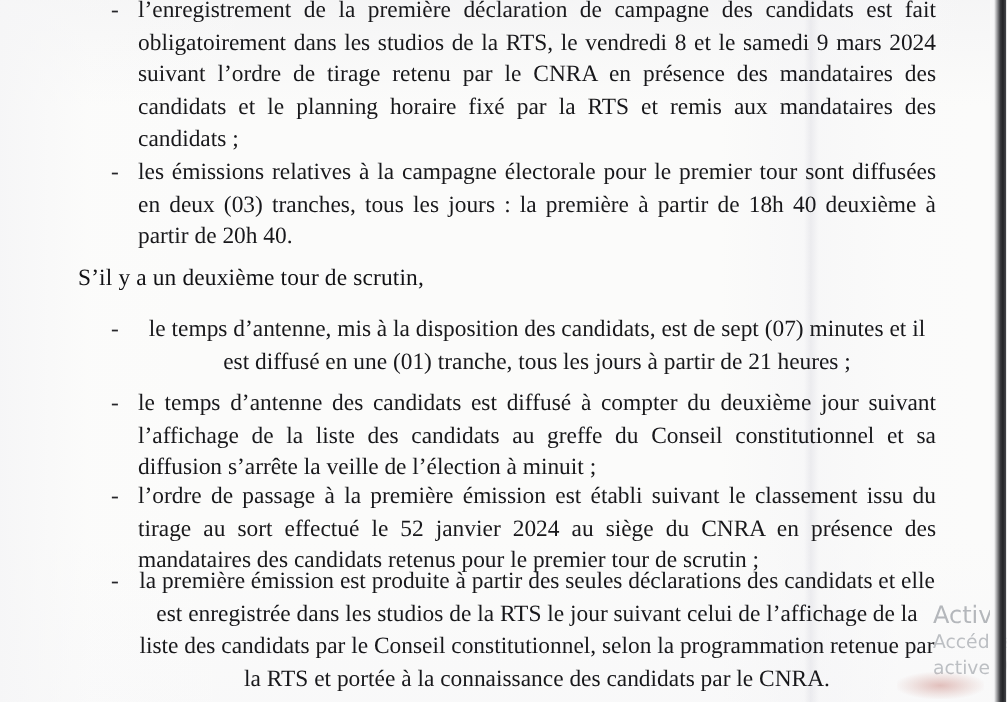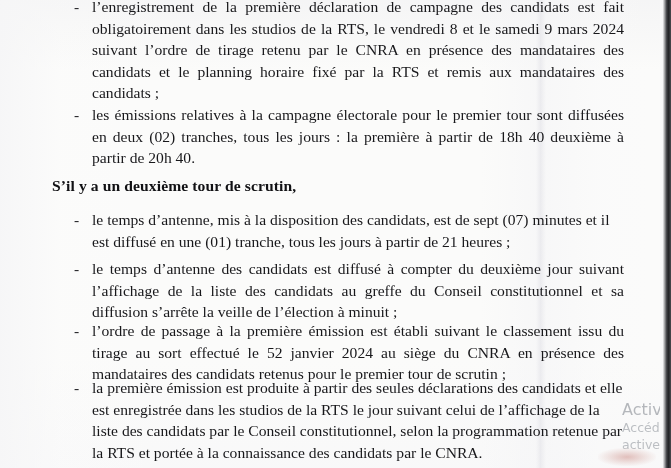--- a/index.html
+++ b/index.html
@@ -99,25 +99,25 @@
   .btext {
     flex: 1 1 auto;
     font-size: 15.6px;
     line-height: 21.6px;
     text-align: justify;
     text-justify: inter-word;
     hyphens: none;
     color: #18181b;
   }
   .btext.ragged {
-    text-align: left;
+    text-align: center;
   }
   .heading {
     position: absolute;
-    font-weight: bold;
+    font-weight: normal;
     font-size: 15.6px;
     line-height: 21px;
     letter-spacing: 0.1px;
     color: #111114;
   }
 
   
   .watermark {
     position: absolute;
     left: 622px;
@@ -154,21 +154,21 @@
 
   <div class="content">
 
     <div class="bullet" style="left:72px; top:-4px; width:552px;">
       <span class="dash">-</span>
       <span class="btext">l’enregistrement de la première déclaration de campagne des candidats est fait obligatoirement dans les studios de la RTS, le vendredi 8 et le samedi 9 mars 2024 suivant l’ordre de tirage retenu par le CNRA en présence des mandataires des candidats et le planning horaire fixé par la RTS et remis aux mandataires des candidats ;</span>
     </div>
 
     <div class="bullet" style="left:72px; top:104px; width:552px;">
       <span class="dash">-</span>
-      <span class="btext">les émissions relatives à la campagne électorale pour le premier tour sont diffusées en deux (02) tranches, tous les jours : la première à partir de 18h 40 deuxième à partir de 20h 40.</span>
+      <span class="btext">les émissions relatives à la campagne électorale pour le premier tour sont diffusées en deux (03) tranches, tous les jours : la première à partir de 18h 40 deuxième à partir de 20h 40.</span>
     </div>
 
     <div class="heading" style="left:52px; top:175px;">S’il y a un deuxième tour de scrutin,</div>
 
     <div class="bullet" style="left:72px; top:209px; width:552px;">
       <span class="dash">-</span>
       <span class="btext ragged">le temps d’antenne, mis à la disposition des candidats, est de sept (07) minutes et il est diffusé en une (01) tranche, tous les jours à partir de 21 heures ;</span>
     </div>
 
     <div class="bullet" style="left:72px; top:258px; width:552px;">

